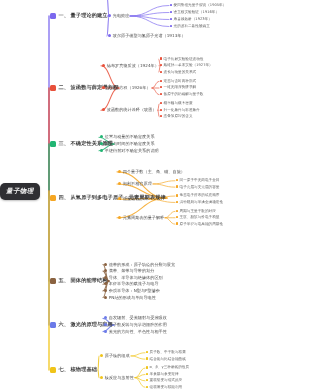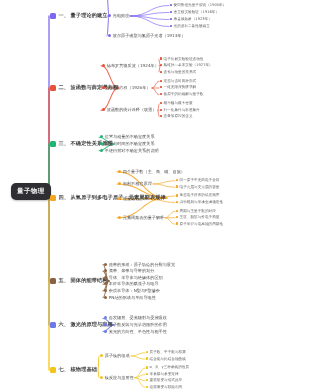--- a/index.html
+++ b/index.html
@@ -102,21 +102,21 @@
       <path d="M98,370 C98.5,370 98.5,355.95 99,355.95" fill="none" stroke="#f0c419" stroke-width="1.1" stroke-linecap="round" opacity="0.85"></path>
       <path d="M131,355.95 C138,355.95 138,352.75 145,352.75" fill="none" stroke="#f0c419" stroke-width="0.8" stroke-linecap="round" opacity="0.85"></path>
       <path d="M131,355.95 C138,355.95 138,359.15 145,359.15" fill="none" stroke="#f0c419" stroke-width="0.8" stroke-linecap="round" opacity="0.85"></path>
       <path d="M98,370 C98.5,370 98.5,377.65000000000003 99,377.65000000000003" fill="none" stroke="#f0c419" stroke-width="1.1" stroke-linecap="round" opacity="0.85"></path>
       <path d="M135,377.65000000000003 C140,377.65000000000003 140,368.05 145,368.05" fill="none" stroke="#f0c419" stroke-width="0.8" stroke-linecap="round" opacity="0.85"></path>
       <path d="M135,377.65000000000003 C140,377.65000000000003 140,374.45 145,374.45" fill="none" stroke="#f0c419" stroke-width="0.8" stroke-linecap="round" opacity="0.85"></path>
       <path d="M135,377.65000000000003 C140,377.65000000000003 140,380.85 145,380.85" fill="none" stroke="#f0c419" stroke-width="0.8" stroke-linecap="round" opacity="0.85"></path>
       <path d="M135,377.65000000000003 C140,377.65000000000003 140,387.25 145,387.25" fill="none" stroke="#f0c419" stroke-width="0.8" stroke-linecap="round" opacity="0.85"></path>
     </svg>
   <div id="nodes">
-      <div class="node root" style="left: 11px; top: 183px;">
+      <div class="node root" style="left: 0; top: 183px; font-style: italic;">
         <span class="txt">量子物理</span>
       </div>
       <div class="node l1" style="left: 50px; top: 12px;">
         <span class="ico" style="background: rgb(123, 104, 238);"></span>
         <span class="num">一、</span>
         <span class="txt">量子理论的建立</span>
       </div>
       <div class="node l2" style="left: 108px; top: 13px;">
         <span class="dot" style="background: rgb(123, 104, 238);"></span>
         <span class="txt">光电效应</span>

